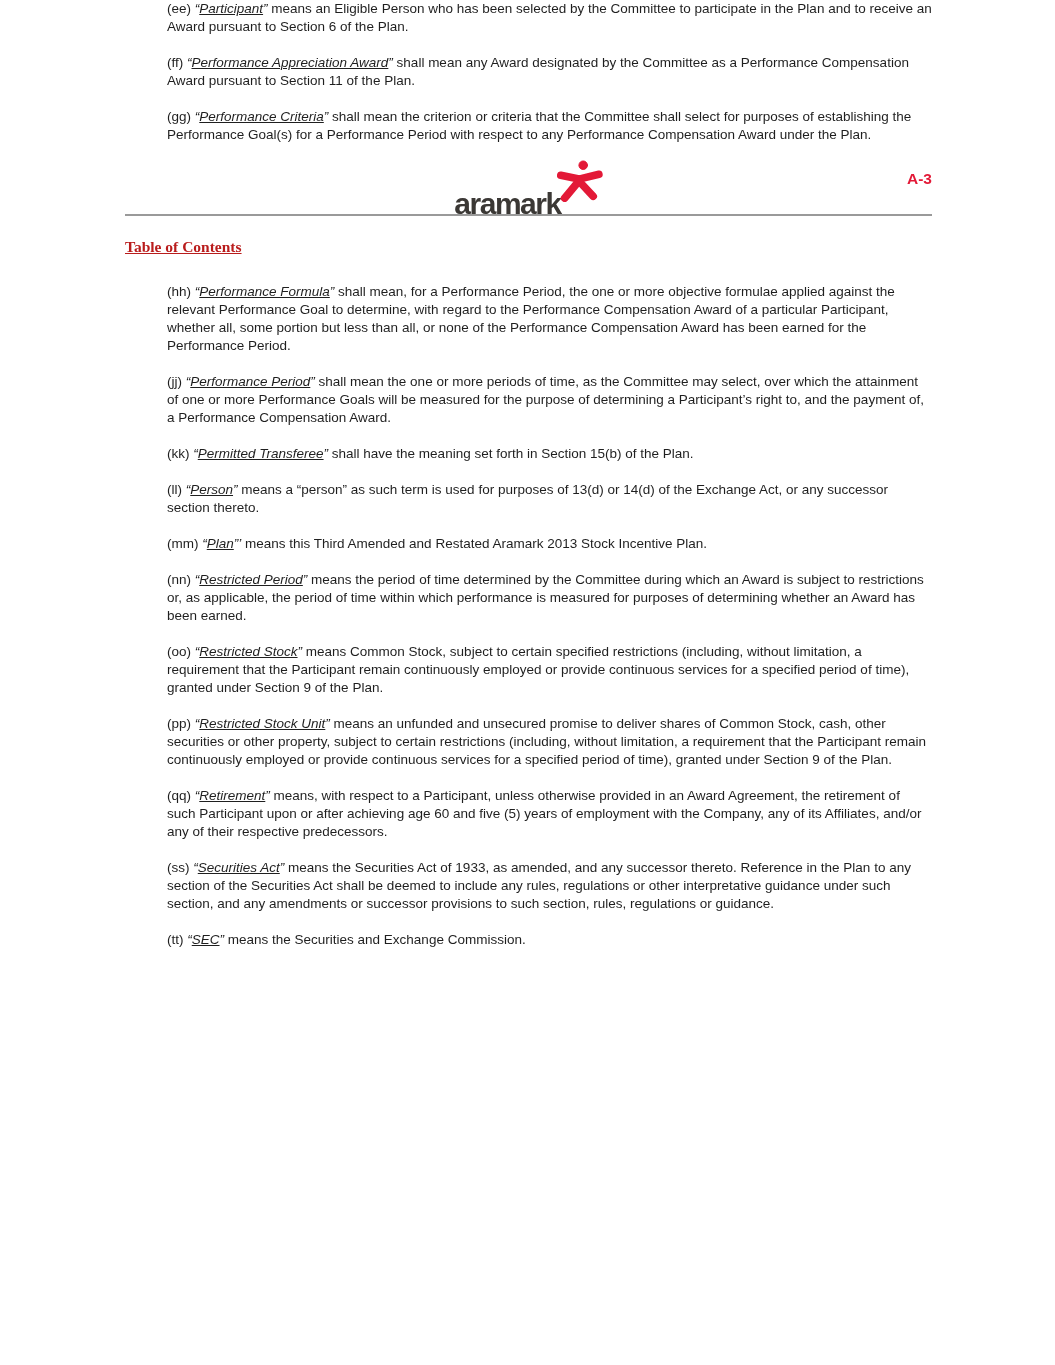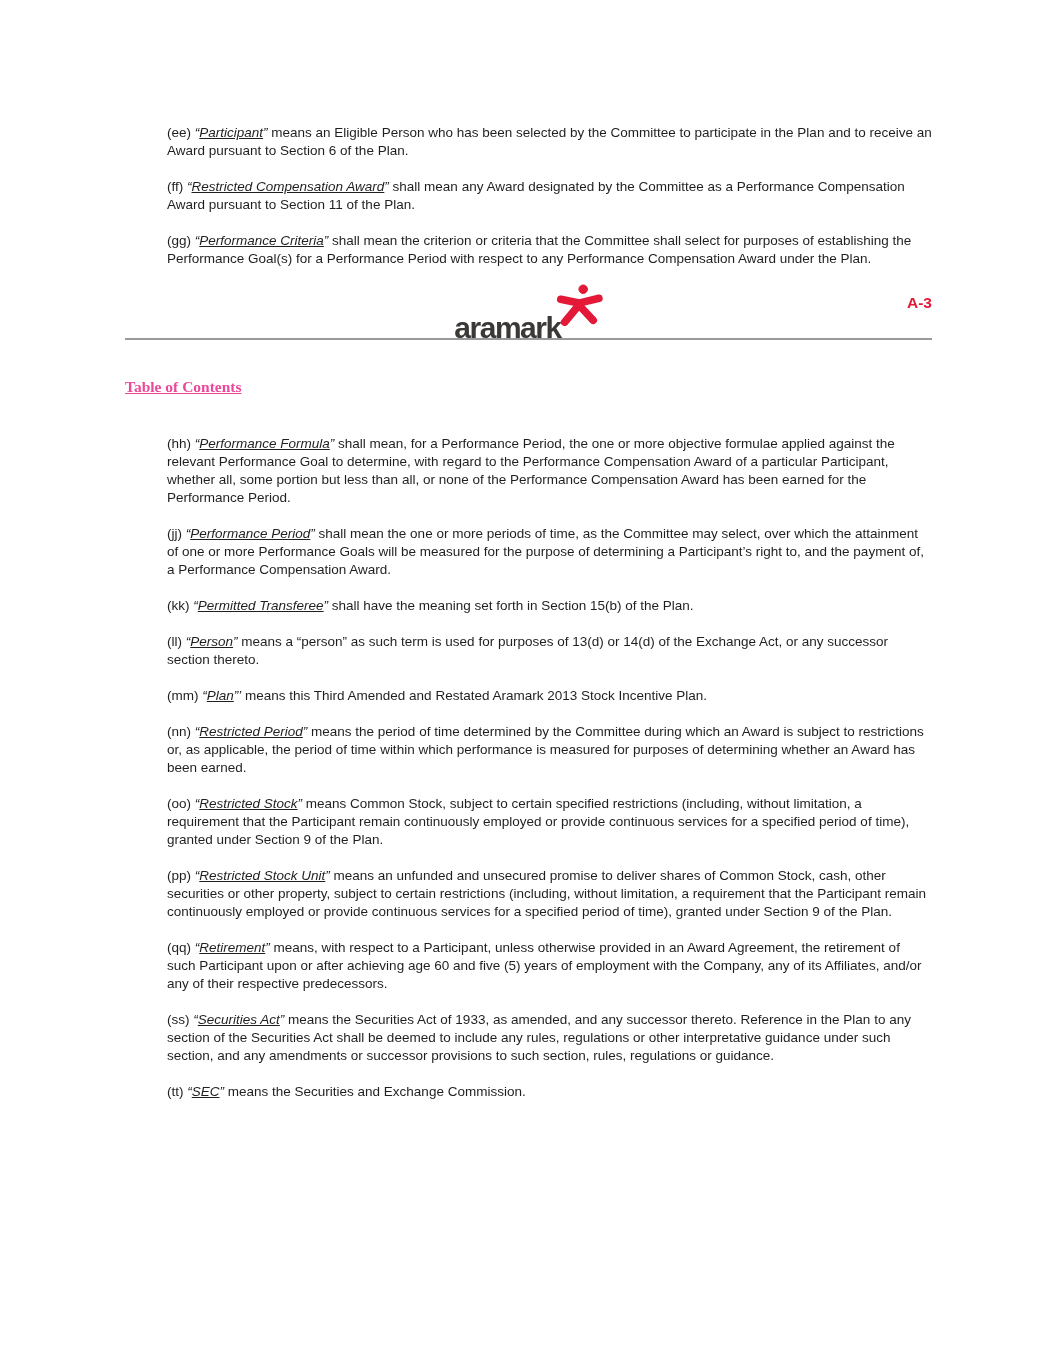--- a/index.html
+++ b/index.html
@@ -9,21 +9,20 @@
     width:1055px; height:1365px;
     background:#ffffff;
     font-family:"Liberation Sans", sans-serif;
     color:#1f1f1f;
     overflow:hidden;
   }
   .content {
     position:absolute;
     left:125px; top:0;
     width:807px;
-    padding-top:124px;
   }
   .para {
     margin-left:42px;
     width:765px;
     font-size:13.5px;
     line-height:18px;
     margin-bottom:18px;
     color:#1f1f1f;
   }
   .q { font-style:italic; }
@@ -58,40 +57,40 @@
     font-weight:bold;
   }
   .rule {
     border:none;
     border-top:2px solid #9a9a9a;
     margin-top:10px;
     width:100%;
   }
   .toc {
     display:inline-block;
-    margin-top:38px;
+    margin-top:22px;
     font-family:"Liberation Serif", serif;
     font-weight:bold;
     font-size:15.5px;
-    color:#ec4899;
+    color:#b91c1c;
     text-decoration:underline;
     cursor:pointer;
   }
-  .bottom-block { margin-top:39px; }
+  .bottom-block { margin-top:27px; }
 </style>
 </head>
 <body>
 
 <div class="page">
   <div class="content">
 
     <section>
   <p class="para"><span>(ee) </span><span class="q">“</span><span class="term">Participant</span><span class="q">”</span><span> means an Eligible Person who has been selected by the Committee to participate in the Plan and to receive an Award pursuant to Section 6 of the Plan.</span></p>
 
-  <p class="para"><span>(ff) </span><span class="q">“</span><span class="term">Restricted Compensation Award</span><span class="q">”</span><span> shall mean any Award designated by the Committee as a Performance Compensation Award pursuant to Section 11 of the Plan.</span></p>
+  <p class="para"><span>(ff) </span><span class="q">“</span><span class="term">Performance Appreciation Award</span><span class="q">”</span><span> shall mean any Award designated by the Committee as a Performance Compensation Award pursuant to Section 11 of the Plan.</span></p>
 
   <p class="para"><span>(gg) </span><span class="q">“</span><span class="term">Performance Criteria</span><span class="q">”</span><span> shall mean the criterion or criteria that the Committee shall select for purposes of establishing the Performance Goal(s) for a Performance Period with respect to any Performance Compensation Award under the Plan.</span></p>
 </section>
 
     <div class="logo-row">
       <div class="logo">
         <span class="logo-text">aramark</span>
         <svg class="logo-mark" width="46" height="42" viewBox="0 0 96 88" aria-hidden="true">
           <g stroke="#e31937" stroke-width="16" stroke-linecap="round" fill="#e31937">
             <circle cx="55" cy="11" r="9" stroke-width="2"></circle>

